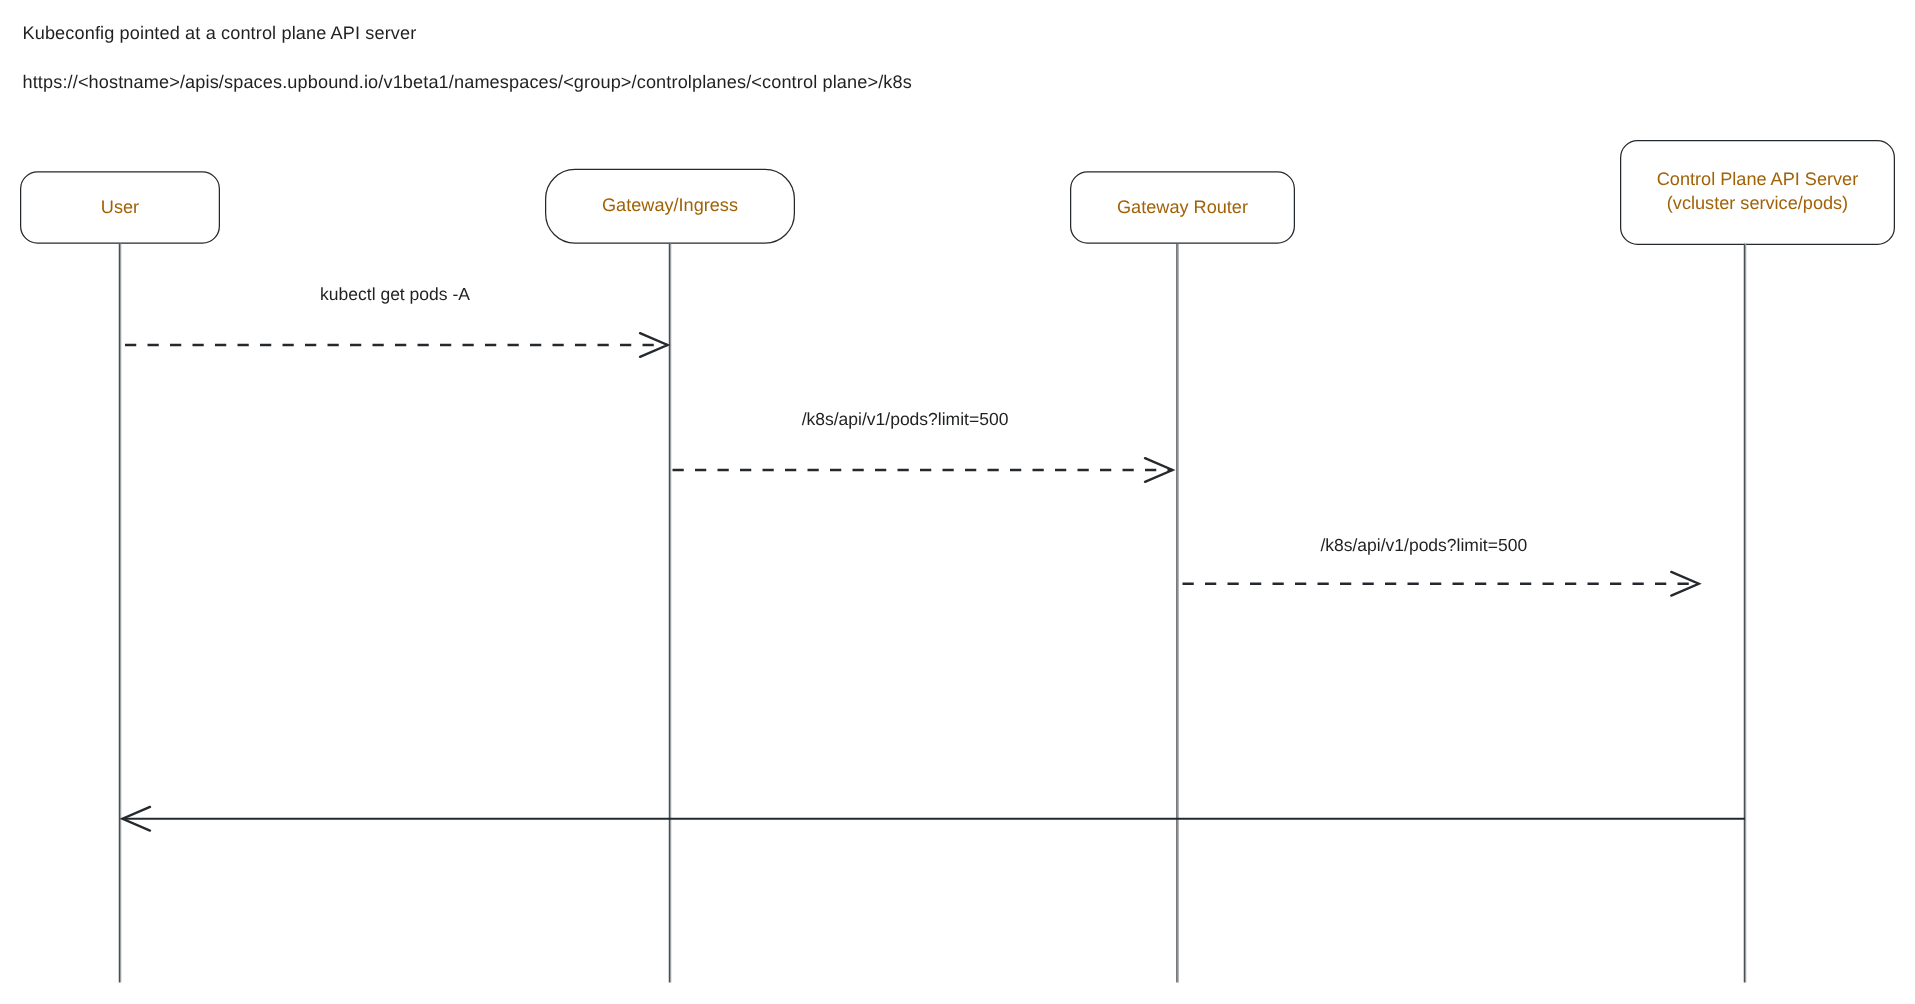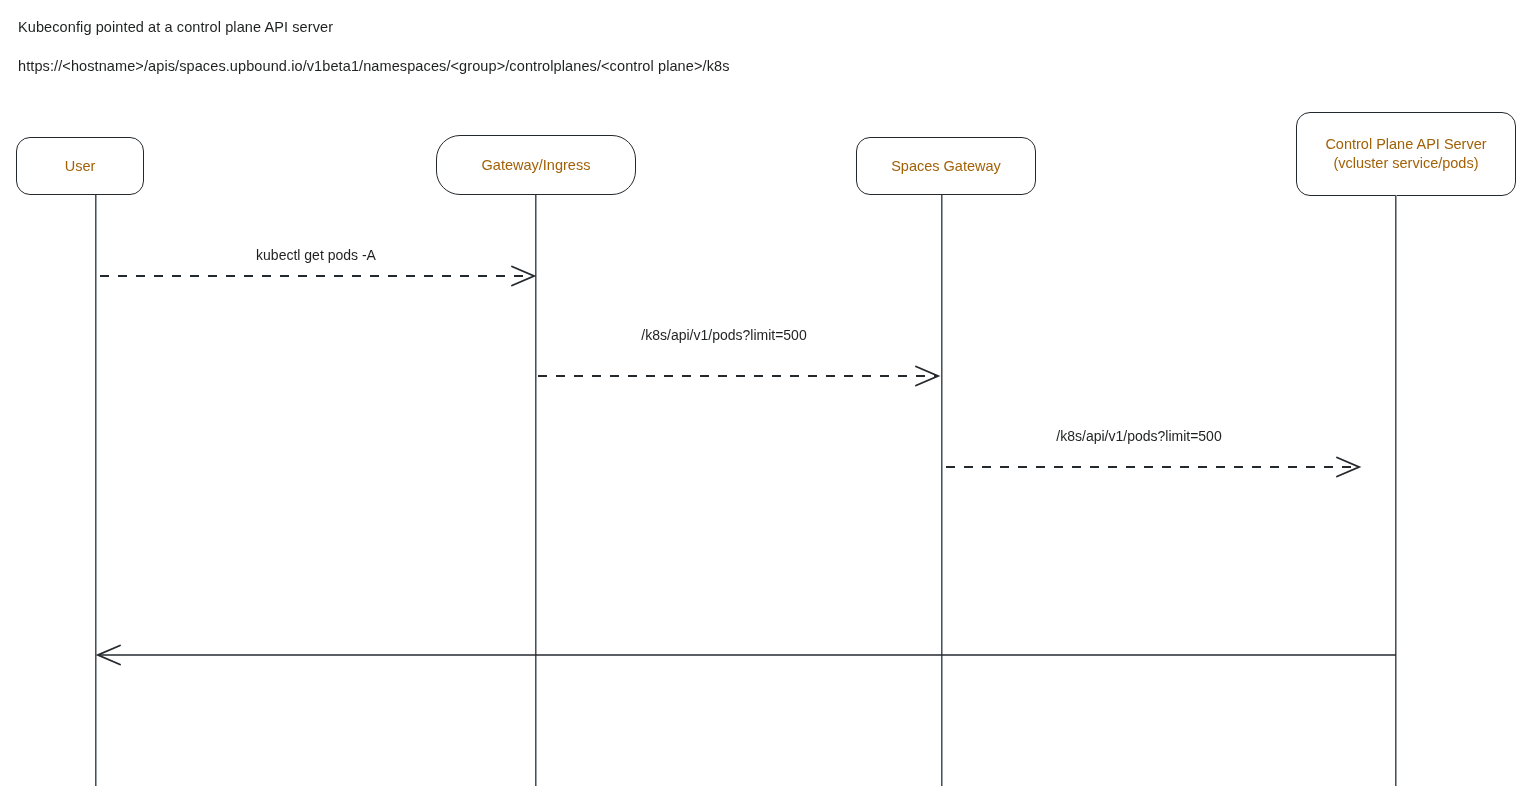--- a/index.html
+++ b/index.html
@@ -82,28 +82,28 @@
   }
 </style>
 </head>
 <body>
 
 <div class="header-text" id="header-line-1">Kubeconfig pointed at a control plane API server</div>
 <div class="header-text" id="header-line-2">https://&lt;hostname&gt;/apis/spaces.upbound.io/v1beta1/namespaces/&lt;group&gt;/controlplanes/&lt;control plane&gt;/k8s</div>
 
 <div class="diagram">
 
-  <div class="participant-box" id="pbox-user" style="left: 16px; top: 137px; width: 128px; height: 58px; text-align: right;">
+  <div class="participant-box" id="pbox-user" style="left: 16px; top: 137px; width: 160px; height: 58px; text-align: right;">
     <span class="participant-label">User</span>
   </div>
   <div class="participant-box" id="pbox-gateway" style="left: 436px; top: 135px; width: 200px; height: 60px; border-radius: 24px;">
     <span class="participant-label">Gateway/Ingress</span>
   </div>
   <div class="participant-box" id="pbox-spaces-router" style="left: 856px; top: 137px; width: 180px; height: 58px;">
-    <span class="participant-label">Spaces Gateway</span>
+    <span class="participant-label">Gateway Router</span>
   </div>
   <div class="participant-box" id="pbox-control-plane" style="left: 1296px; top: 112px; width: 220px; height: 84px;">
     <span class="participant-label">Control Plane API Server
 (vcluster service/pods)</span>
   </div>
 
   <div class="lifeline" id="lifeline-user" style="left: 95px; top: 195px; height: 591px;"></div>
   <div class="lifeline" id="lifeline-gateway" style="left: 535px; top: 195px; height: 591px;"></div>
   <div class="lifeline" id="lifeline-spaces-router" style="left: 941px; top: 195px; height: 591px;"></div>
   <div class="lifeline" id="lifeline-control-plane" style="left: 1395px; top: 195px; height: 591px;"></div>
@@ -120,17 +120,17 @@
       <g>
         <line x1="946" y1="467" x2="1359" y2="467" stroke="#24292e" stroke-width="2.1" stroke-dasharray="9,9"></line>
         <path d="M 1337 457.5 L 1359 467 L 1337 476.5" fill="none" stroke="#24292e" stroke-width="1.9" stroke-linecap="round" stroke-linejoin="miter"></path>
       </g>
       <g>
         <line x1="1396" y1="655" x2="98" y2="655" stroke="#24292e" stroke-width="1.6"></line>
         <path d="M 120 645.5 L 98 655 L 120 664.5" fill="none" stroke="#24292e" stroke-width="1.9" stroke-linecap="round" stroke-linejoin="miter"></path>
       </g>
     </svg>
 
-  <div class="msg-label" id="mlabel-0" style="left: 300px; top: 247px; padding-left: 32px;">kubectl get pods -A</div>
+  <div class="msg-label" id="mlabel-0" style="left: 300px; top: 227px; padding-left: 32px;">kubectl get pods -A</div>
   <div class="msg-label" id="mlabel-1" style="left: 724px; top: 327px;">/k8s/api/v1/pods?limit=500</div>
   <div class="msg-label" id="mlabel-2" style="left: 1139px; top: 428px;">/k8s/api/v1/pods?limit=500</div>
 
 </div>
 
 </body></html>

